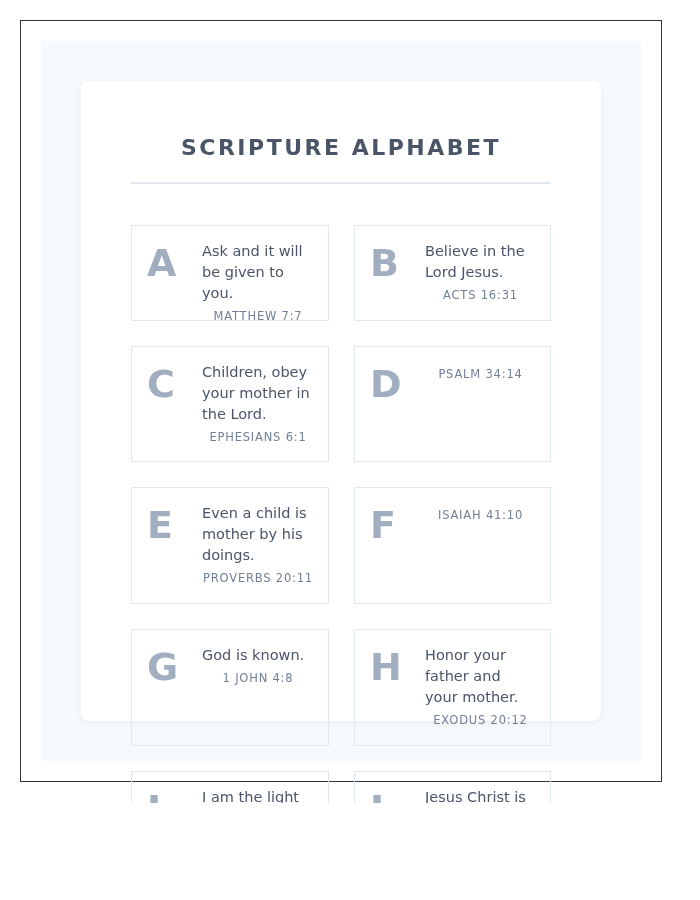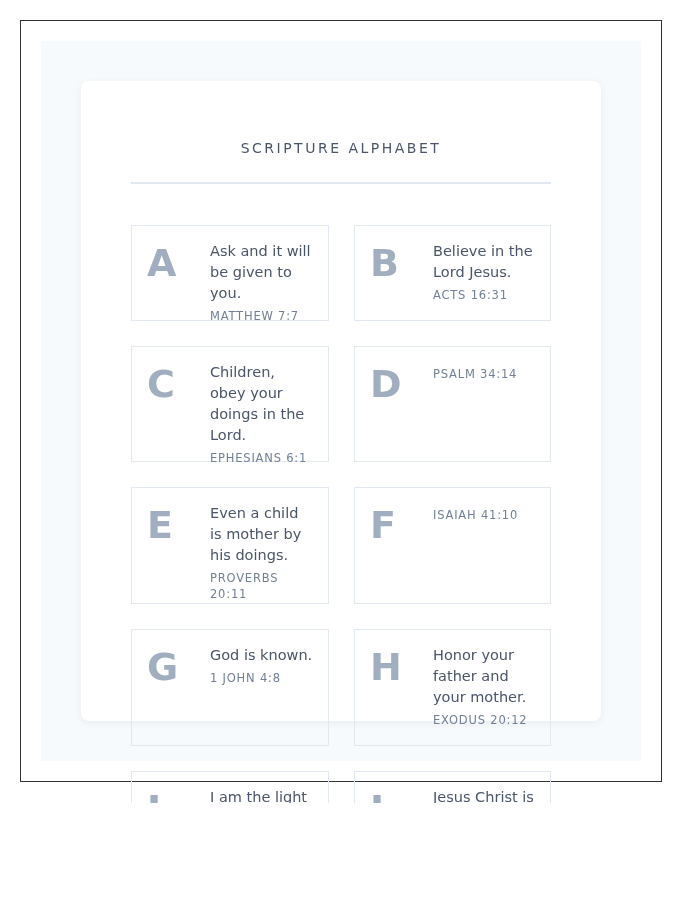--- a/index.html
+++ b/index.html
@@ -4,32 +4,32 @@
 <style>
   html, body { margin: 0; padding: 0; background: #ffffff; }
   body { width: 700px; height: 900px; position: relative; overflow: hidden;
          font-family: "DejaVu Sans", "Liberation Sans", sans-serif; }
   .frame { position: absolute; left: 20px; top: 20px; width: 640px; height: 760px;
            border: 1px solid #333333; box-sizing: content-box; }
   .bg { position: absolute; left: 41px; top: 41px; width: 600px; height: 720px; background: #f7fafc; }
   .card { position: absolute; left: 81px; top: 81px; width: 520px; height: 640px; background: #ffffff;
           border-radius: 8px; box-shadow: 0 2px 8px rgba(0,0,0,0.06); }
   .title { position: absolute; left: 81px; top: 133px; width: 520px; text-align: center;
-           font-family: "DejaVu Sans", sans-serif; font-weight: 400; font-size: 14px;
+           font-family: "DejaVu Sans", sans-serif; font-weight: 700; font-size: 22px;
            letter-spacing: 2.5px; color: #4a5568; margin: 0; line-height: 30px; }
   .divider { position: absolute; left: 131px; top: 182px; width: 420px; height: 2px; background: #e2e8f0; }
   .grid-clip { position: absolute; left: 131px; top: 225px; width: 420px; height: 578px; overflow: hidden; }
   .grid { display: grid; grid-template-columns: 198px 197px; column-gap: 25px; row-gap: 25px; }
   .tile { border: 1px solid #e2e8f0; box-sizing: border-box; padding: 15px 14px 16px 15px;
           display: flex; align-items: flex-start; min-height: 96px; background: transparent; }
   .letter { width: 55px; flex: 0 0 55px; font-weight: bold; font-size: 38px; color: #a0aec0;
             line-height: 44px; margin-top: 0px; }
-  .content { flex: 1; margin-left: 8px; }
+  .content { flex: 1; }
   .verse { font-size: 14.5px; line-height: 21px; color: #4a5568; }
-  .ref { font-size: 11.5px; letter-spacing: 0.8px; color: #718096; margin-top: 4px; line-height: 16px; }
+  .ref { font-size: 11.5px; letter-spacing: 0.8px; color: #718096; margin-top: 4px; line-height: 16px; text-align: center; }
 </style>
 </head>
 <body>
 
 <div class="frame"></div>
 <div class="bg"></div>
 <div class="card"></div>
 
 <h1 class="title">SCRIPTURE ALPHABET</h1>
 <div class="divider"></div>
@@ -47,21 +47,21 @@
       <div class="letter">B</div>
       <div class="content">
         <div class="verse">Believe in the Lord Jesus.</div>
         <div class="ref">ACTS 16:31</div>
       </div>
     </div>
 
     <div class="tile" style="height:116px">
       <div class="letter">C</div>
       <div class="content">
-        <div class="verse">Children, obey your doings in the Lord.</div>
+        <div class="verse">Children, obey your mother in the Lord.</div>
         <div class="ref">EPHESIANS 6:1</div>
       </div>
     </div>
     <div class="tile" style="height:116px">
       <div class="letter">D</div>
       <div class="content">
         <div class="ref">PSALM 34:14</div>
       </div>
     </div>
 

